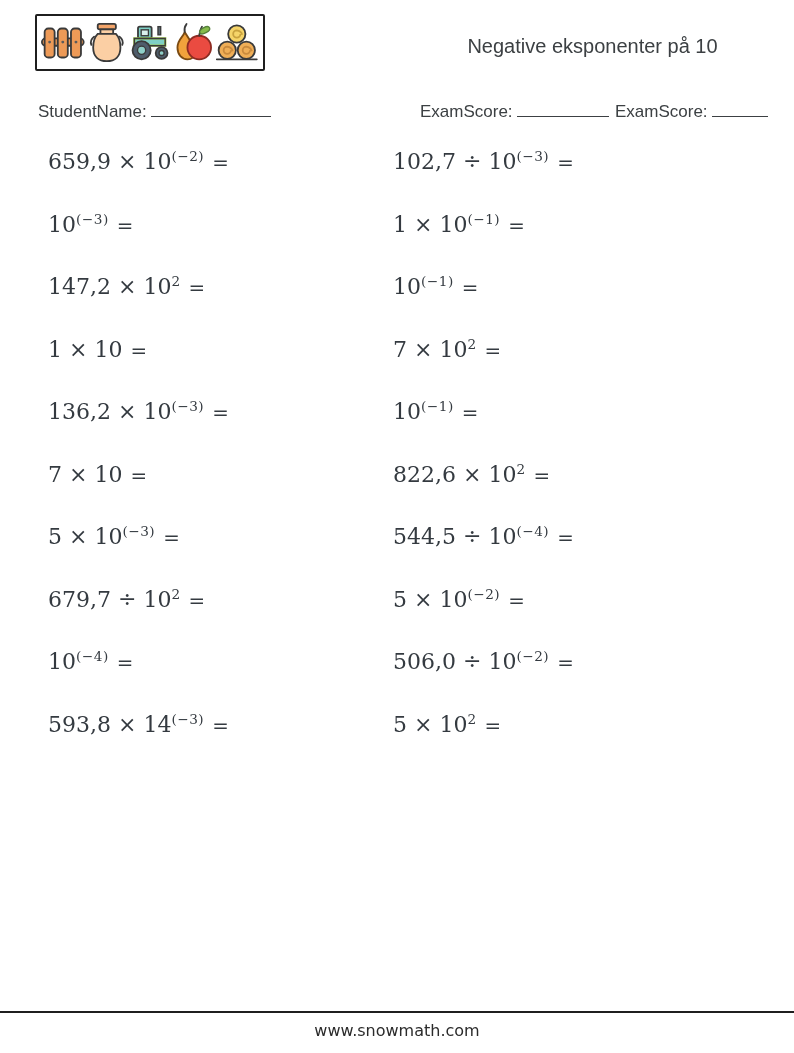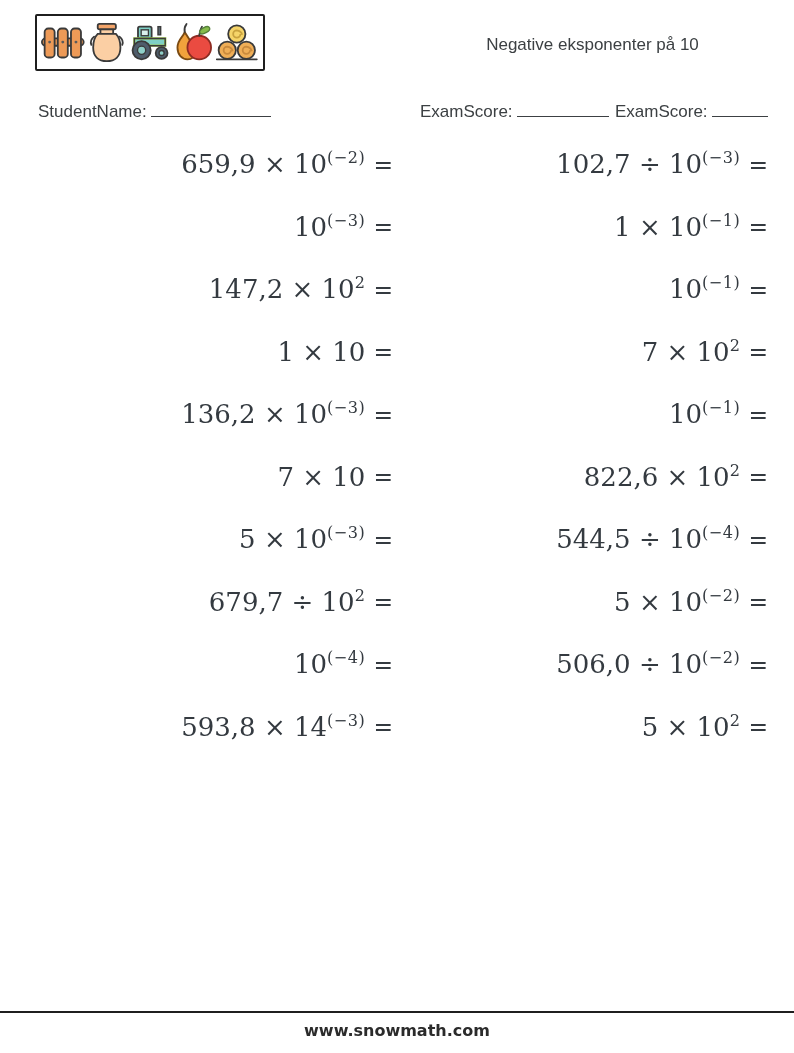--- a/index.html
+++ b/index.html
@@ -25,21 +25,21 @@
     justify-content: space-evenly;
     padding: 2px 4px;
   }
   .icon-box svg { display: block; }
   
   .title {
     position: absolute;
     left: 420px; top: 35px;
     width: 345px;
     text-align: center;
-    font-size: 17px;
+    font-size: 20px;
     color: #3c4043;
   }
   
   .form-row { position: absolute; top: 94px; left: 0; width: 794px; height: 24px; font-size: 17px; color: #3c4043; margin-top: 7px; }
   .form-group { position: absolute; top: 0; white-space: nowrap; }
   .fg-name  { left: 38px; }
   .fg-date  { left: 420px; }
   .fg-score { left: 615px; text-align: right; }
   .blank-line {
     display: inline-block;
@@ -53,41 +53,40 @@
   .line-score { width: 56px; }
   
   .problems {
     position: absolute;
     left: 48px; top: 142px;
     width: 720px;
     display: grid;
     grid-template-columns: 345px 375px;
     grid-auto-rows: 62.5px;
     font-family: "DejaVu Serif", serif;
-    font-size: 26px;
+    font-size: 22px;
     color: #343a40;
-    text-align: right;
   }
   .problem { white-space: nowrap; padding-top: 6px; }
   .problem sup { font-size: 0.62em; vertical-align: super; letter-spacing: 0.5px; }
   .problem .eq { margin-left: 8px; font-family: "DejaVu Sans", sans-serif; font-size: 0.9em; }
   
   .footer-rule {
     position: absolute;
     left: 0; top: 1011px;
     width: 794px;
     border-top: 2px solid #1f1f1f;
   }
   .footer-url {
     position: absolute;
     left: 0; top: 1021px;
     width: 794px;
     text-align: center;
     font-family: "DejaVu Sans", sans-serif;
-    font-weight: bold;
+    font-weight: normal;
     font-size: 16px;
     color: #2b2b2b;
   }
 </style>
 </head>
 <body>
 
 <div class="page">
 
   <div class="icon-box">

